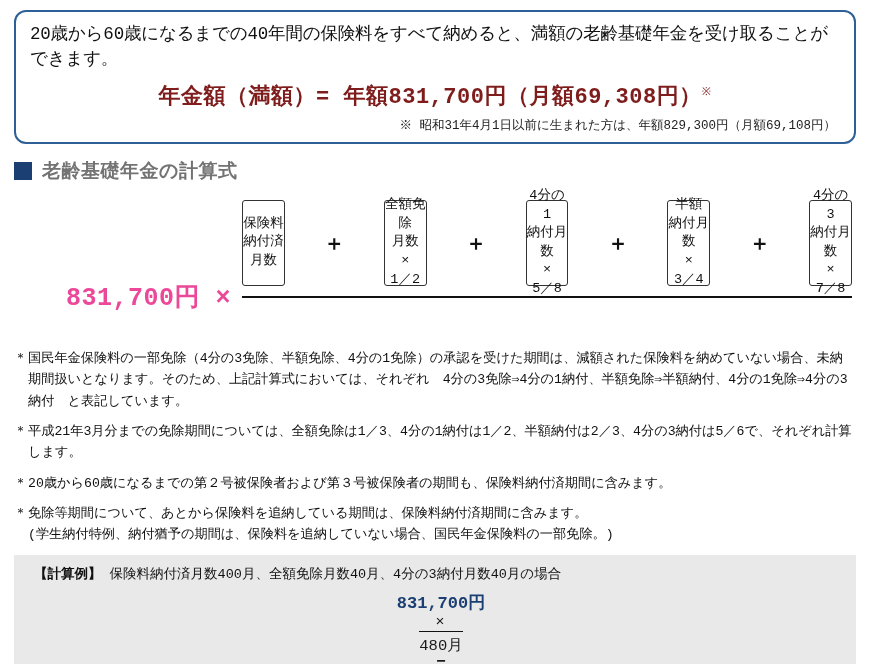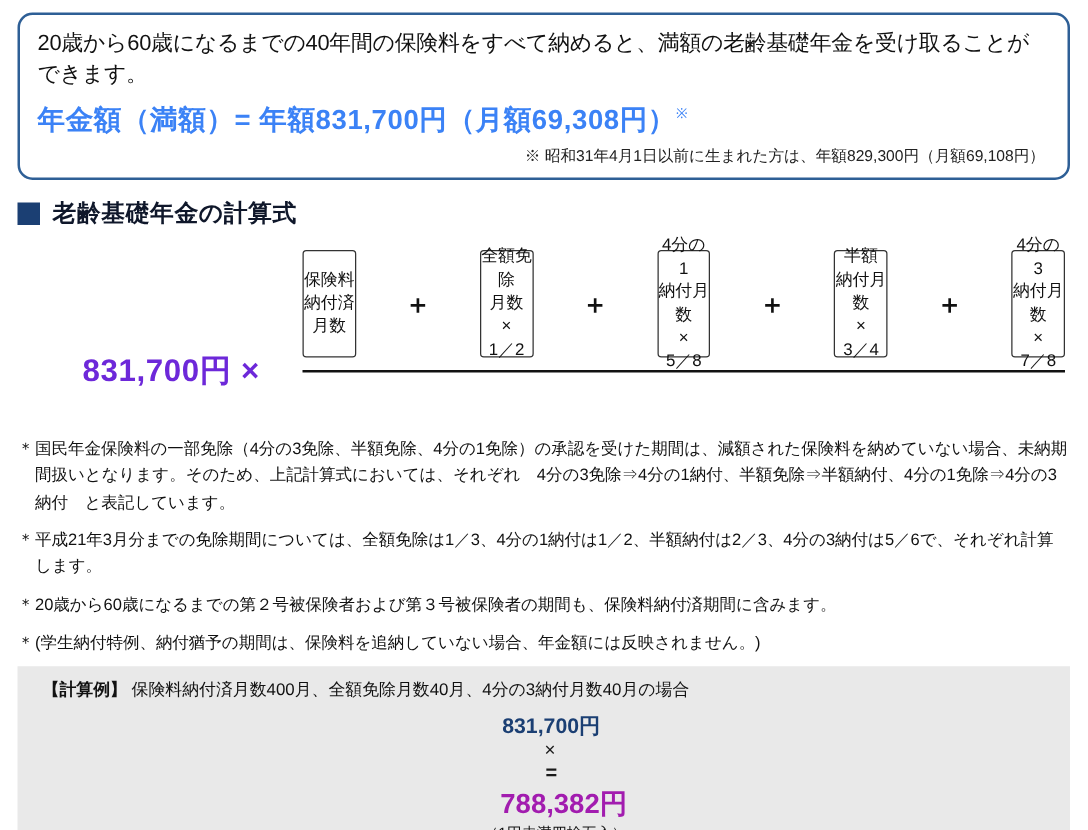--- a/index.html
+++ b/index.html
@@ -13,39 +13,41 @@
     font-family: "Liberation Sans", sans-serif;
     color: #1a1a1a;
     overflow: hidden;
   }
   .page {
     position: relative;
     width: 870px;
     height: 664px;
     box-sizing: border-box;
     padding: 10px 14px;
+    font-family: Liberation Mono, monospace;
   }
 
   
   .top-box {
     border: 2px solid #2e5f96;
     border-radius: 12px;
     padding: 10px 14px 8px 14px;
     box-sizing: border-box;
   }
   .top-lead {
     font-size: 17.5px;
     line-height: 1.45;
     color: #111;
     letter-spacing: -0.2px;
   }
   .top-formula {
+    text-align: center;
     font-size: 22px;
     font-weight: bold;
-    color: #3b82f6;
+    color: #7f1d1d;
     margin-top: 8px;
     letter-spacing: 0.5px;
     position: relative;
   }
   .top-formula .sup {
     font-size: 11px;
     vertical-align: super;
     font-weight: normal;
   }
   .top-note {
@@ -66,37 +68,37 @@
   .section-marker {
     width: 18px;
     height: 18px;
     background: #1b3f73;
     margin-right: 10px;
     flex: 0 0 auto;
   }
   .section-title {
     font-size: 19px;
     font-weight: bold;
-    color: #0f172a;
+    color: #737373;
     letter-spacing: 0.5px;
   }
 
   
   .formula-area {
     position: relative;
     margin-top: 10px;
     height: 140px;
   }
   .coef {
     position: absolute;
     left: 52px;
     top: 86px;
     font-size: 25px;
     font-weight: bold;
-    color: #6d28d9;
+    color: #ec4899;
     letter-spacing: 0.5px;
   }
   .frac {
     position: absolute;
     left: 228px;
     top: 6px;
     width: 610px;
   }
   .numerator {
     display: flex;
@@ -308,36 +310,38 @@
     </div>
 
     <div class="note">
       <span class="mark">＊</span>
       <span class="body">20歳から60歳になるまでの第２号被保険者および第３号被保険者の期間も、保険料納付済期間に含みます。</span>
     </div>
 
     <div class="note">
       <span class="mark">＊</span>
       <span class="body">
-        <span class="sub">(学生納付特例、納付猶予の期間は、保険料を追納していない場合、年金額には反映されません。)</span>
+        <span>免除等期間について、あとから保険料を追納している期間は、保険料納付済期間に含みます。</span>
+        <span class="sub">(学生納付特例、納付猶予の期間は、保険料を追納していない場合、国民年金保険料の一部免除。)</span>
       </span>
     </div>
 
   </div>
 
   <div class="example">
     <div class="example-head">
       <span class="label">【計算例】</span>
       <span>保険料納付済月数400月、全額免除月数40月、4分の3納付月数40月の場合</span>
     </div>
     <div class="example-calc">
       <span class="ex-coef">831,700円</span>
       <span class="ex-times">×</span>
       <span class="ex-frac">
         <span class="ex-bar" style="display:block"></span>
+        <span class="ex-den" style="display:block">480月</span>
       </span>
       <span class="ex-eq">=</span>
       <span class="ex-result">788,382円</span>
       <span class="ex-tail">（1円未満四捨五入）</span>
     </div>
   </div>
 
 </div>
 
 </body></html>

